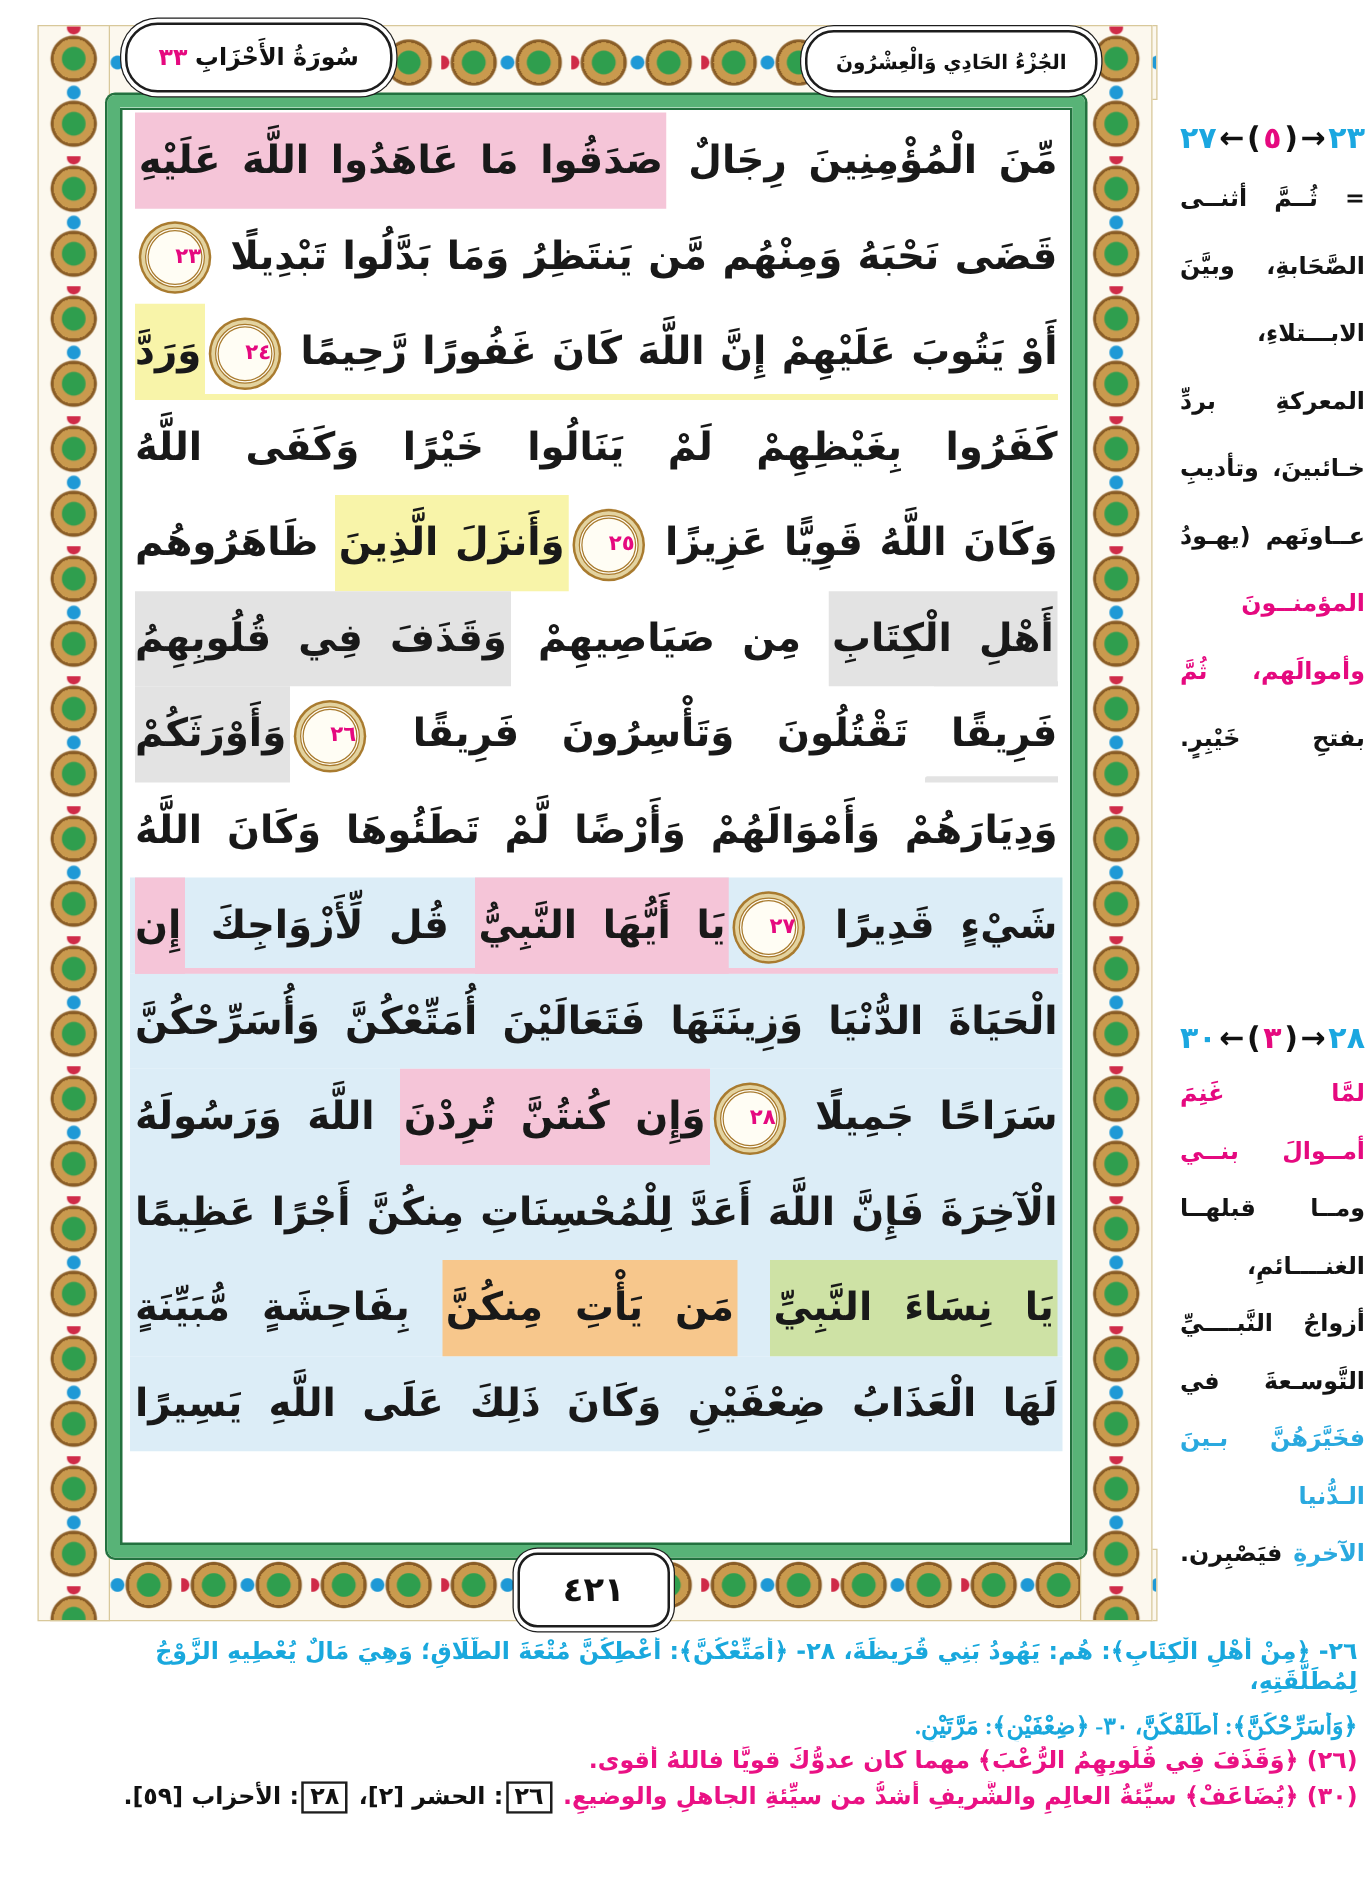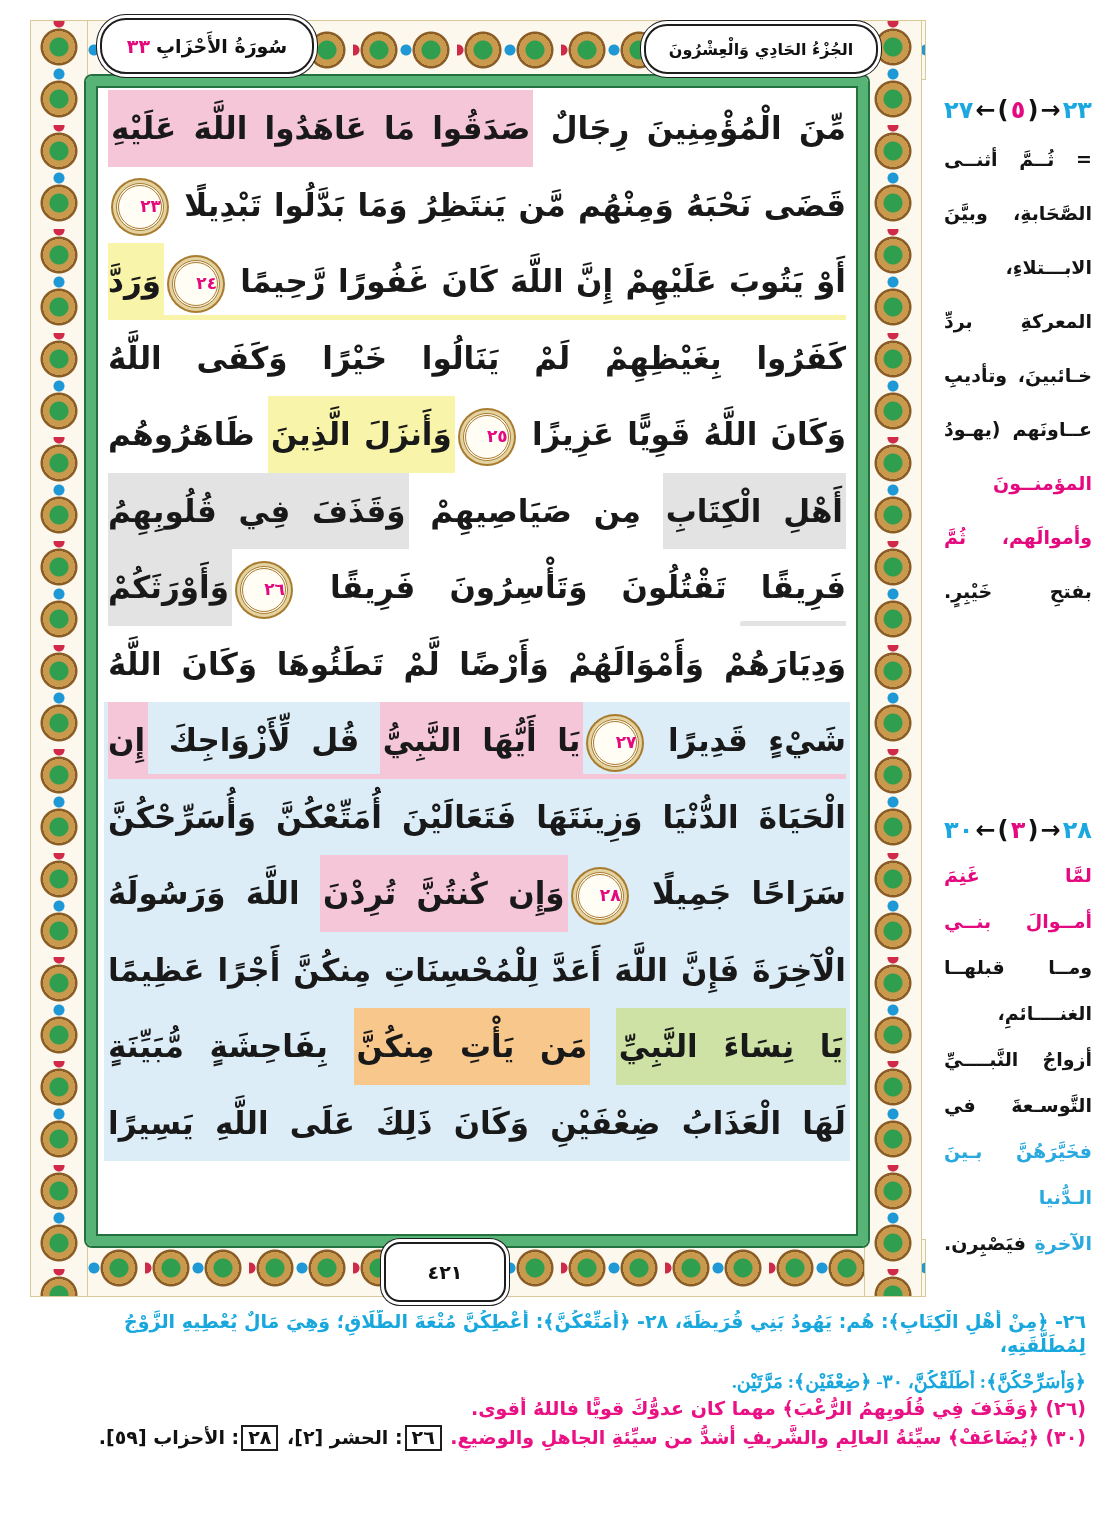--- a/index.html
+++ b/index.html
@@ -32,22 +32,22 @@
     border:10px solid #58b377;border-radius:6px;
     box-shadow:0 0 0 2px #23713f, inset 0 0 0 2px #23713f;}
 
   .cartouche{position:absolute;background:#ffffff;border:2px solid #1d1d1d;
     display:flex;align-items:center;justify-content:center;gap:6px;
     box-shadow:0 0 0 3px #fff, 0 0 0 4px #1d1d1d;z-index:5;direction:rtl;}
   .surah-cartouche{left:72px;top:2px;width:210px;height:52px;border-radius:26px;
     font-size:19px;font-weight:bold;color:#111;}
   .juz-cartouche{left:616px;top:8px;width:230px;height:46px;border-radius:23px;
     font-size:16px;font-weight:bold;color:#111;}
-  .pagenum-cartouche{left:356px;top:1226px;width:118px;height:56px;border-radius:16px;
-    font-size:19px;font-weight:bold;color:#111;}
+  .pagenum-cartouche{left:386px;top:1226px;width:118px;height:56px;border-radius:16px;
+    font-size:27px;font-weight:bold;color:#111;}
 
   
   .text-area{position:absolute;left:76px;top:74px;right:88px;bottom:63px;z-index:3;}
   .qline{height:76.5px;line-height:76px;direction:rtl;text-align:justify;text-align-last:justify;
     font-size:31px;font-weight:bold;color:#191919;overflow:hidden;padding:0 4px;}
   .qline.bg-blue{background:#dcedf7;}
   .hl{padding:24px 3px;border-radius:2px;}
   .hl-pink{background:#f5c5d8;}
   .hl-yellow{background:#f8f4a9;}
   .hl-gray{background:#e3e3e3;}

